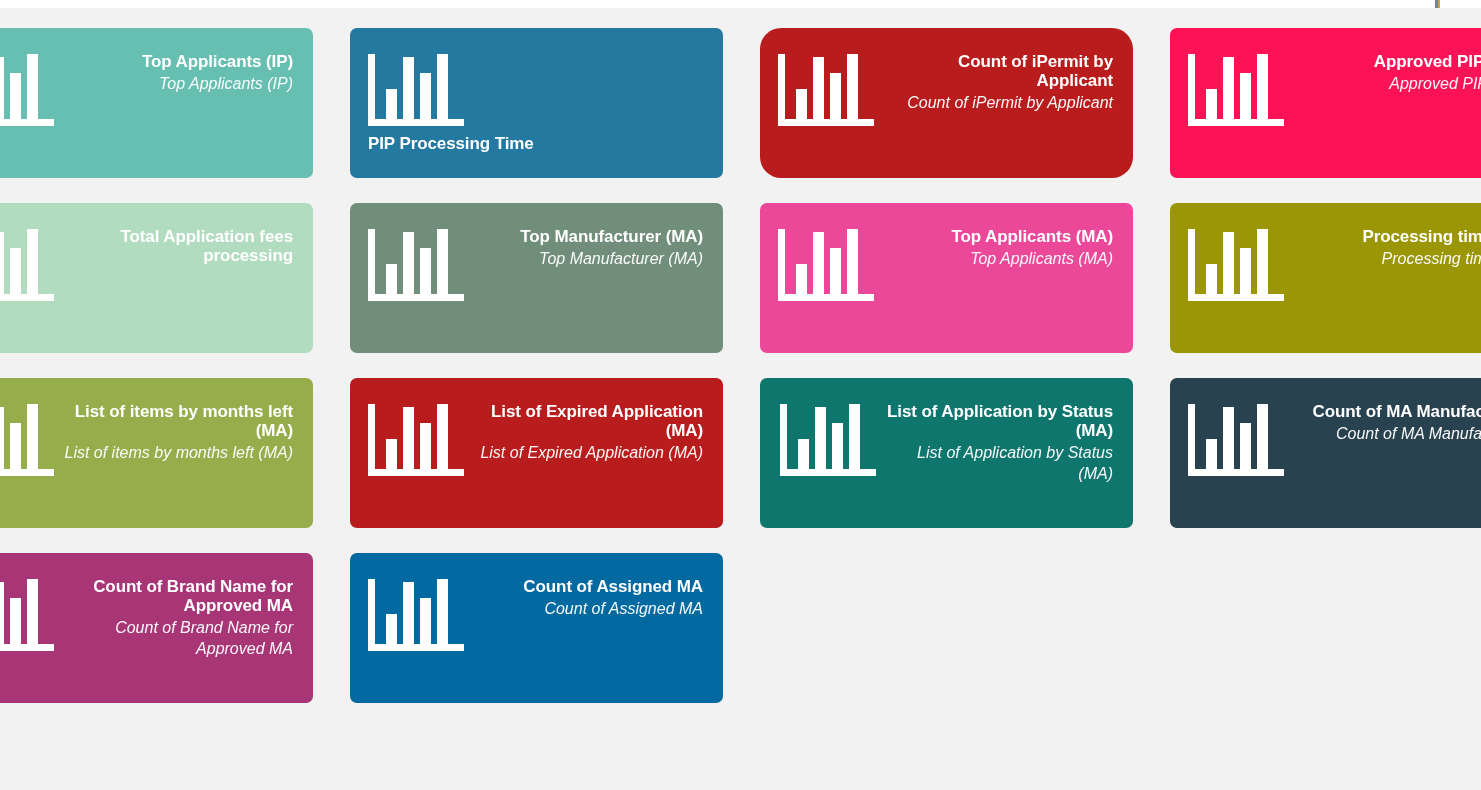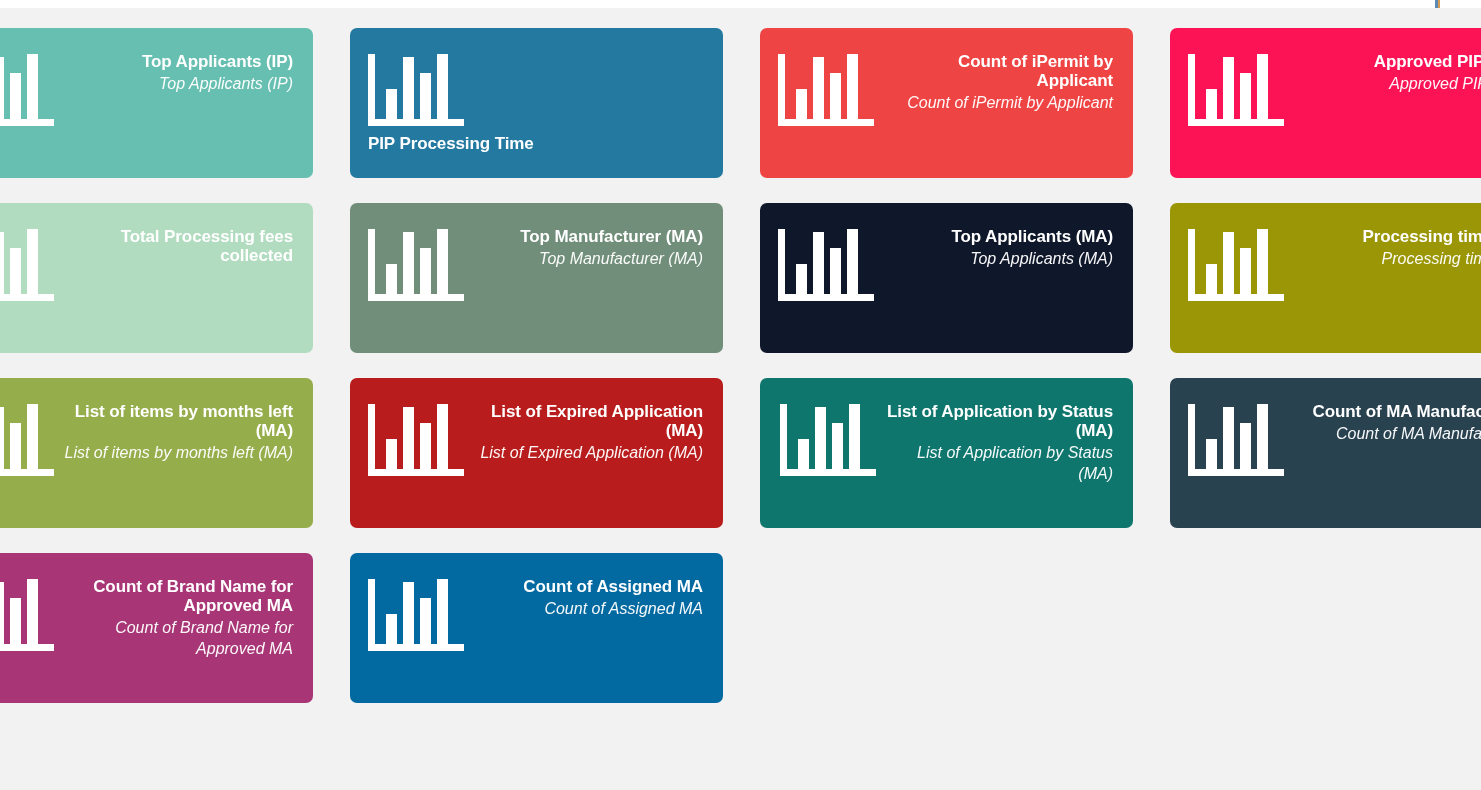--- a/index.html
+++ b/index.html
@@ -128,21 +128,21 @@
             <rect x="18" y="35" width="11" height="30" fill="#ffffff"></rect>
             <rect x="35" y="3" width="11" height="62" fill="#ffffff"></rect>
             <rect x="52" y="19" width="11" height="46" fill="#ffffff"></rect>
             <rect x="69" y="-7" width="11" height="72" fill="#ffffff"></rect>
           </svg>
         </div>
         <div class="card-text">
           <div class="card-title">PIP Processing Time</div>
         </div>
       </div>
-      <div class="card" style="background: #ef4444;">
+      <div class="card" style="background: #b91c1c; border-radius: 21px;">
         <div class="card-icon">
           <svg viewBox="0 0 96 72" xmlns="http://www.w3.org/2000/svg">
             <rect x="0" y="0" width="7" height="72" fill="#ffffff"></rect>
             <rect x="0" y="65" width="96" height="7" fill="#ffffff"></rect>
             <rect x="18" y="35" width="11" height="30" fill="#ffffff"></rect>
             <rect x="35" y="3" width="11" height="62" fill="#ffffff"></rect>
             <rect x="52" y="19" width="11" height="46" fill="#ffffff"></rect>
             <rect x="69" y="-7" width="11" height="72" fill="#ffffff"></rect>
           </svg>
         </div>
@@ -172,40 +172,40 @@
           <svg viewBox="0 0 96 72" xmlns="http://www.w3.org/2000/svg">
             <rect x="0" y="0" width="7" height="72" fill="#ffffff"></rect>
             <rect x="0" y="65" width="96" height="7" fill="#ffffff"></rect>
             <rect x="18" y="35" width="11" height="30" fill="#ffffff"></rect>
             <rect x="35" y="3" width="11" height="62" fill="#ffffff"></rect>
             <rect x="52" y="19" width="11" height="46" fill="#ffffff"></rect>
             <rect x="69" y="-7" width="11" height="72" fill="#ffffff"></rect>
           </svg>
         </div>
         <div class="card-text">
-          <div class="card-title">Total Processing fees collected</div>
+          <div class="card-title">Total Application fees processing</div>
         </div>
       </div>
       <div class="card" style="background: rgb(112, 142, 121);">
         <div class="card-icon">
           <svg viewBox="0 0 96 72" xmlns="http://www.w3.org/2000/svg">
             <rect x="0" y="0" width="7" height="72" fill="#ffffff"></rect>
             <rect x="0" y="65" width="96" height="7" fill="#ffffff"></rect>
             <rect x="18" y="35" width="11" height="30" fill="#ffffff"></rect>
             <rect x="35" y="3" width="11" height="62" fill="#ffffff"></rect>
             <rect x="52" y="19" width="11" height="46" fill="#ffffff"></rect>
             <rect x="69" y="-7" width="11" height="72" fill="#ffffff"></rect>
           </svg>
         </div>
         <div class="card-text">
           <div class="card-title">Top Manufacturer (MA)</div>
           <div class="card-subtitle">Top Manufacturer (MA)</div>
         </div>
       </div>
-      <div class="card" style="background: #0f172a;">
+      <div class="card" style="background: #ec4899;">
         <div class="card-icon">
           <svg viewBox="0 0 96 72" xmlns="http://www.w3.org/2000/svg">
             <rect x="0" y="0" width="7" height="72" fill="#ffffff"></rect>
             <rect x="0" y="65" width="96" height="7" fill="#ffffff"></rect>
             <rect x="18" y="35" width="11" height="30" fill="#ffffff"></rect>
             <rect x="35" y="3" width="11" height="62" fill="#ffffff"></rect>
             <rect x="52" y="19" width="11" height="46" fill="#ffffff"></rect>
             <rect x="69" y="-7" width="11" height="72" fill="#ffffff"></rect>
           </svg>
         </div>

